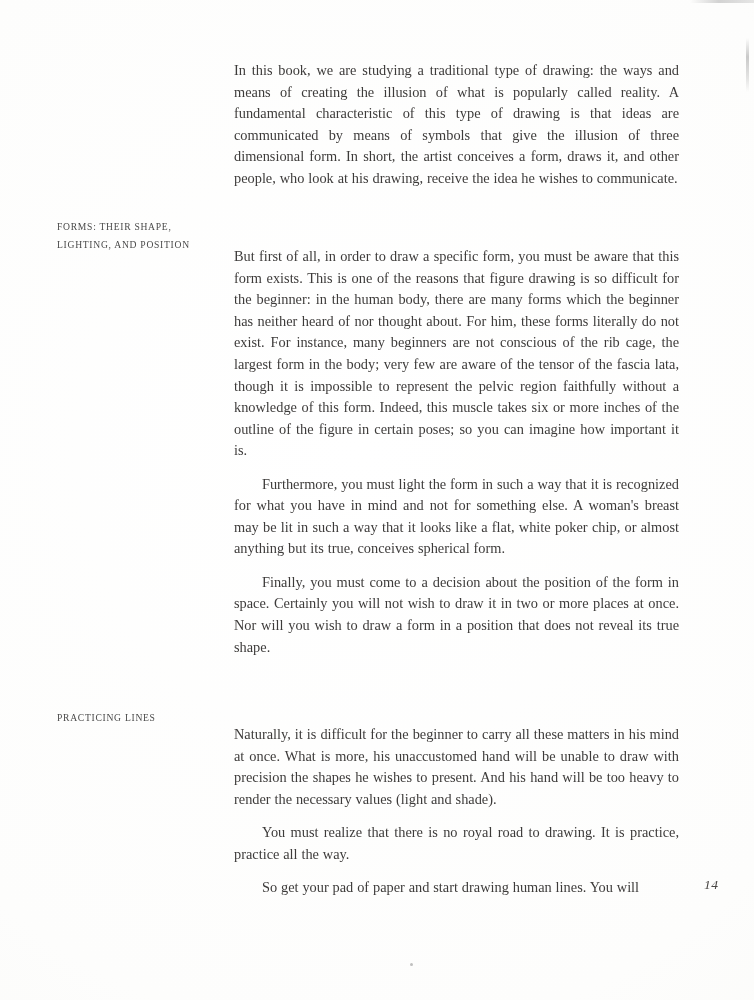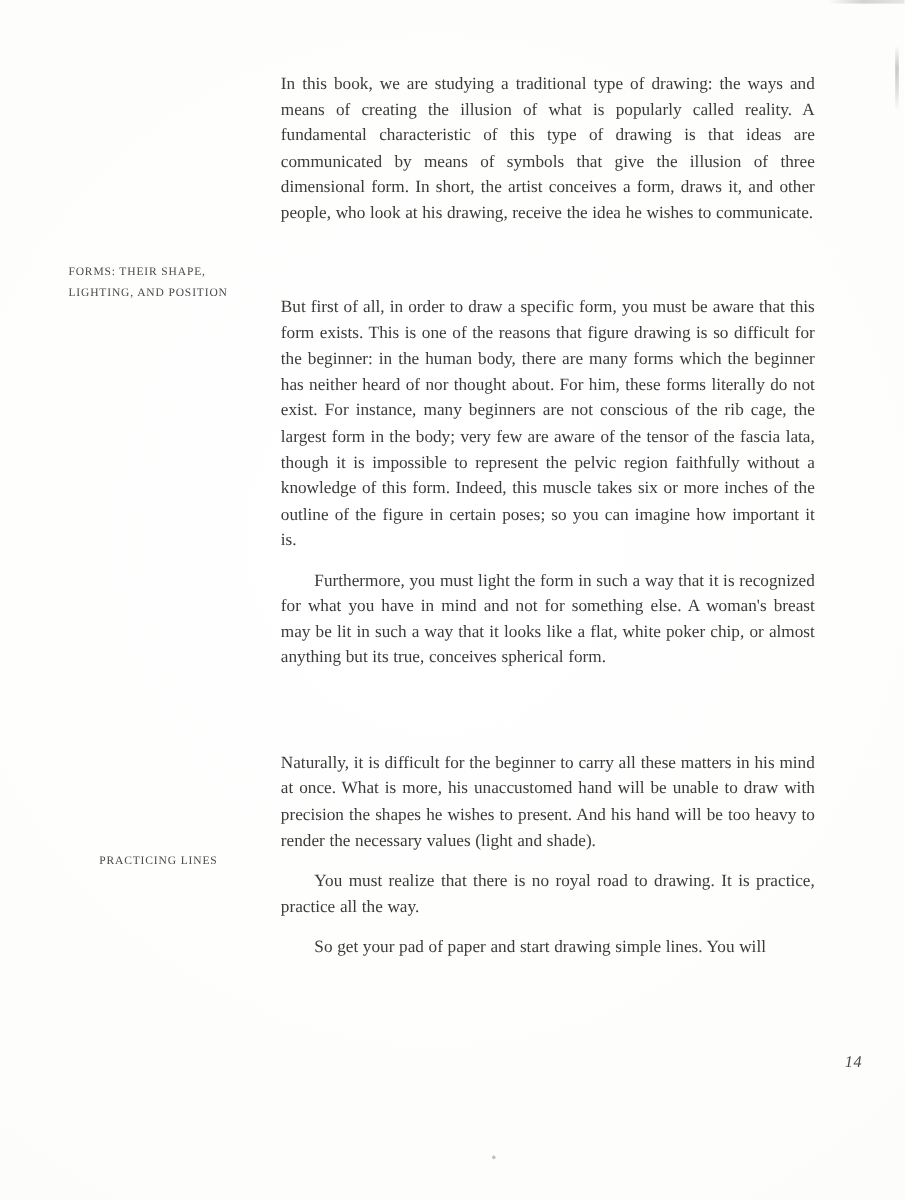--- a/index.html
+++ b/index.html
@@ -69,21 +69,21 @@
     font-size: 9.6px;
     letter-spacing: 0.72px;
     line-height: 17.5px;
     color: #4a4a4a;
     text-transform: uppercase;
     text-align: left;
   }
   .side-heading .line { display: block; white-space: nowrap; }
 
   #heading-forms { top: 218px; }
-  #heading-practicing { top: 709px; text-align: center; }
+  #heading-practicing { top: 709px; }
 
   
   .body-column {
     position: absolute;
     left: 222px;
     top: 48px;
     width: 469px;
   }
 
   .para {
@@ -134,24 +134,25 @@
   </div>
 
   <div class="body-column">
 
     <p class="para">In this book, we are studying a traditional type of drawing: the ways and means of creating the illusion of what is popularly called reality. A fundamental characteristic of this type of drawing is that ideas are communicated by means of symbols that give the illusion of three dimensional form. In short, the artist conceives a form, draws it, and other people, who look at his drawing, receive the idea he wishes to communicate.</p>
 
     <div class="gap-section-1"></div>
 
     <p class="para">But first of all, in order to draw a specific form, you must be aware that this form exists. This is one of the reasons that figure drawing is so difficult for the beginner: in the human body, there are many forms which the beginner has neither heard of nor thought about. For him, these forms literally do not exist. For instance, many beginners are not conscious of the rib cage, the largest form in the body; very few are aware of the tensor of the fascia lata, though it is impossible to represent the pelvic region faithfully without a knowledge of this form. Indeed, this muscle takes six or more inches of the outline of the figure in certain poses; so you can imagine how important it is.</p>
     <p class="para indent">Furthermore, you must light the form in such a way that it is recognized for what you have in mind and not for something else. A woman's breast may be lit in such a way that it looks like a flat, white poker chip, or almost anything but its true, conceives spherical form.</p>
+    <p class="para indent">Finally, you must come to a decision about the position of the form in space. Certainly you will not wish to draw it in two or more places at once. Nor will you wish to draw a form in a position that does not reveal its true shape.</p>
 
     <div class="gap-section-2"></div>
 
     <p class="para">Naturally, it is difficult for the beginner to carry all these matters in his mind at once. What is more, his unaccustomed hand will be unable to draw with precision the shapes he wishes to present. And his hand will be too heavy to render the necessary values (light and shade).</p>
     <p class="para indent">You must realize that there is no royal road to drawing. It is practice, practice all the way.</p>
-    <p class="para indent">So get your pad of paper and start drawing simple lines. You will</p>
+    <p class="para indent">So get your pad of paper and start drawing human lines. You will</p>
 
   </div>
 
   <div class="folio">14</div>
 
 </div>
 
 </body></html>

